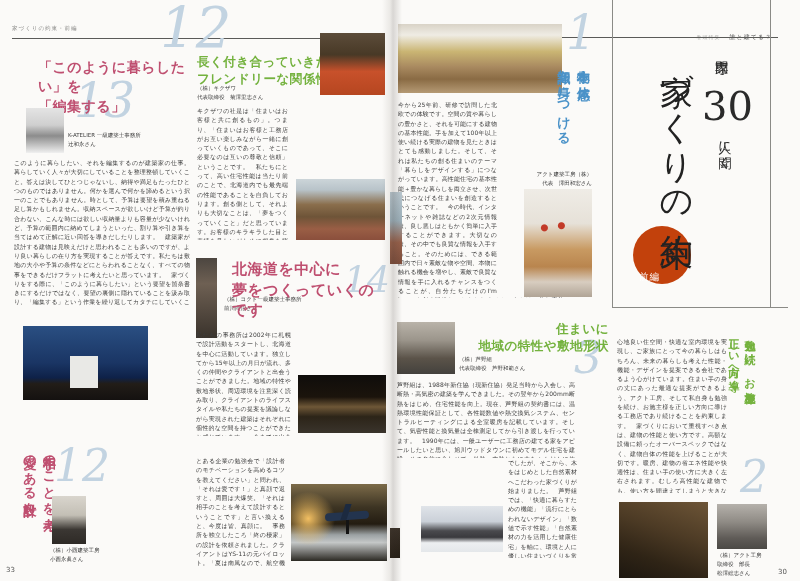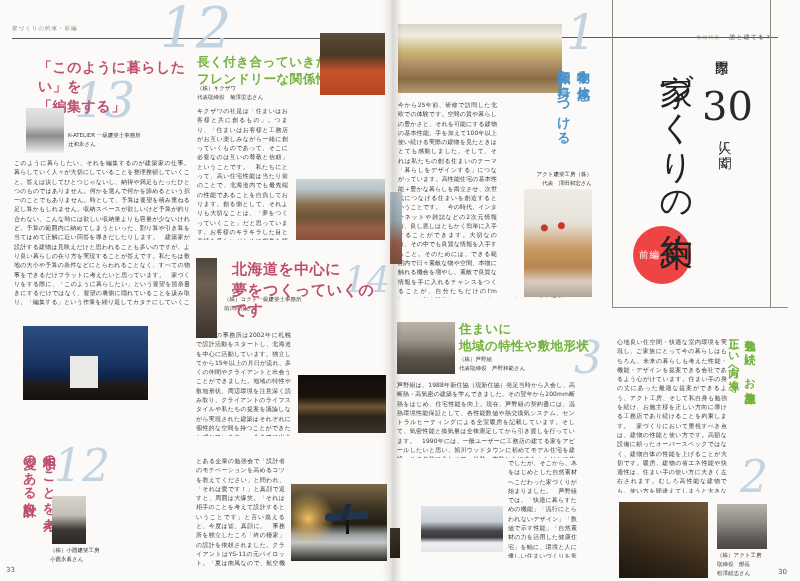--- a/index.html
+++ b/index.html
@@ -15,21 +15,21 @@
   .hl-pink{color:#bf4f70;}
   .hl-green{color:#74b23e;}
   .hl-blue{color:#4a92c8;}
   .cap{font-size:5.5px;color:#3a3a3a;line-height:1.6;}
   .body6{font-size:6px;line-height:1.55;text-align:justify;color:#3d3d3d;overflow:hidden;letter-spacing:0.1px;}
   .vtext{writing-mode:vertical-rl;white-space:pre-line;line-height:1.5;}
   .photo{background-size:cover;}
   .sp-r{float:right;}
   .sp-l{float:left;}
   .serif{font-family:"DejaVu Serif","Liberation Serif",serif;}
-  .badge{border-radius:50%;background:#ef4444;display:flex;align-items:center;color:#fff;z-index:1;}
+  .badge{border-radius:50%;background:#c2410c;display:flex;align-items:flex-end;color:#fff;z-index:1;}
   .fold{background:linear-gradient(90deg,rgba(0,0,0,0) 0%,rgba(90,80,70,0.10) 40%,rgba(60,50,45,0.18) 55%,rgba(0,0,0,0) 100%);z-index:6;pointer-events:none;}
 </style>
 </head>
 <body>
 
 <div class="spread">
 
   <div class="abs" style="left:0;top:0;width:390px;height:581px;background:#fbfaf8;">
 
     <div class="abs hdr-small" style="left:12px;top:25px;">家づくりの約束・前編</div>
@@ -132,21 +132,21 @@
       <span>今から25年前、研修で訪問した北欧での体験です。空間の質や暮らしの豊かさと、それを可能にする建物の基本性能。手を加えて100年以上使い続ける実際の建物を見たときはとても感動しました。そして、それは私たちの創る住まいのテーマ「暮らしをデザインする」につながっています。高性能住宅の基本性能＋豊かな暮らしを両立させ、次世代につなげる住まいを創造するということです。　今の時代、インターネットや雑誌などの2次元情報は、良し悪しはともかく簡単に入手することができます。大切なのは、その中でも良質な情報を入手すること。そのためには、できる範囲内で日々素敵な物や空間、本物に触れる機会を増やし、素敵で良質な情報を手に入れるチャンスをつくることが、自分たちだけのI'm homeを創る近道なのかもしれません。あとは、住む家族がわが家らしさをたっぷり話し合うことで住まいの方向性が見えてくるでしょう。　私たち創り手は、そんなお客様の暮らしをデザインするために、やはり日々本物を体感することで良質な知識を身につけなければなりません。そして、それを最適な形の住まいにすることが、創り手としての役目と考えています。</span>
     </div>
     <div class="abs cap" style="left:134px;top:170px;width:68px;text-align:right;">
       <div>アクト建築工房（株）</div>
       <div>代表　澤田和宏さん</div>
     </div>
     <div class="abs photo" style="left:134px;top:189px;width:68px;height:108px;background:radial-gradient(circle at 30% 36%,#c23a28 0 3px,rgba(0,0,0,0) 4px),radial-gradient(circle at 55% 34%,#c23a28 0 3px,rgba(0,0,0,0) 4px),linear-gradient(180deg,#efece6 0%,#e6e1d8 32%,#c89a62 56%,#b9854e 72%,#d8cdc0 86%,#b0a496 100%);"></div>
 
     <div class="abs photo" style="left:7px;top:322px;width:58px;height:52px;background:linear-gradient(180deg,#b9b3a9 0%,#9b958b 35%,#5b5349 70%,#43413d 100%);"></div>
     <div class="abs num" style="left:184px;top:336px;font-size:44px;">3</div>
-    <div class="abs hl hl-green" style="left:69px;top:320px;width:150px;font-size:12.5px;z-index:2;">
+    <div class="abs hl hl-green" style="left:69px;top:320px;width:150px;font-size:12.5px;z-index:2;text-align:right;">
       <span>住まいに</span><br>
       <span>地域の特性や敷地形状</span>
     </div>
     <div class="abs cap" style="left:69px;top:355px;width:120px;">
       <div>（株）芦野組</div>
       <div>代表取締役　芦野和範さん</div>
     </div>
     <div class="abs body6" style="left:7px;top:380px;width:178px;height:78px;">芦野組は、1988年新住協（現新住協）発足当時から入会し、高断熱・高気密の建築を学んできました。その翌年から200mm断熱をはじめ、住宅性能を向上。現在、芦野組の契約書には、温熱環境性能保証として、各性能数値や熱交換気システム、セントラルヒーティングによる全室暖房を記載しています。そして、気密性能と換気量は全棟測定してから引き渡しを行っています。　1990年には、一般ユーザーに工務店の建てる家をアピールしたいと思い、旭川ウッドタウンに初めてモデル住宅を建設。その名前に合わせて、外装・内装ともに木をふんだんに使いました。ただ、木材を仕上げに使う知識は恥ずかしながら乏しく、今思えば自慢できる家ではありません</div>
     <div class="abs body6" style="left:7px;top:458px;width:180px;height:100px;">
       <div class="sp-l" style="width:106px;height:54px;margin-top:44px;margin-right:5px;"></div>

